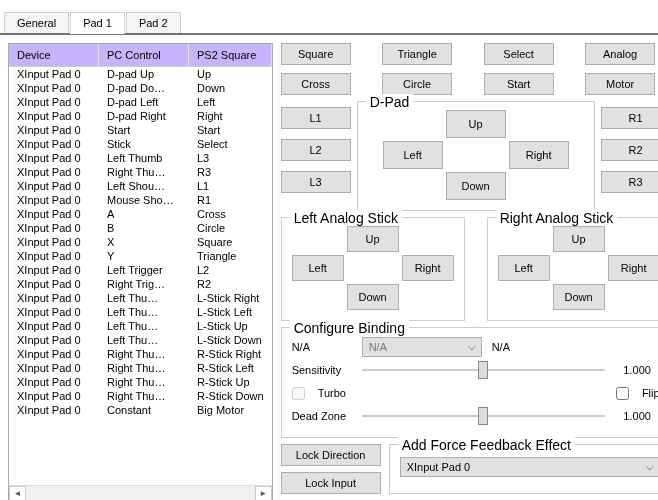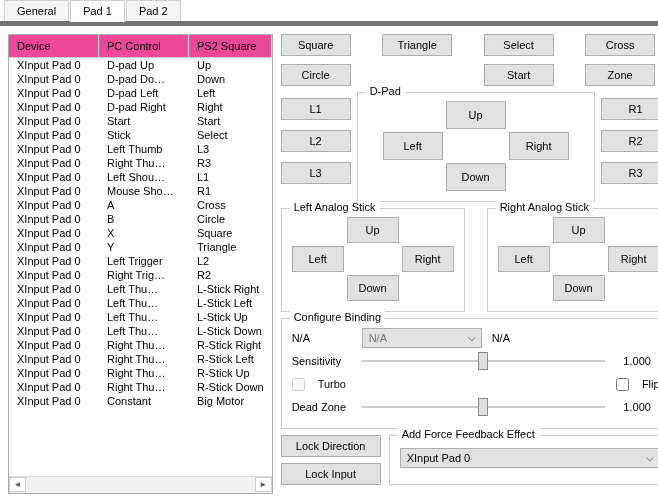--- a/index.html
+++ b/index.html
@@ -1,40 +1,40 @@
 <!DOCTYPE html>
 <html><head>
 <meta charset="utf-8">
 <style>
 *{box-sizing:border-box;font-family:'Segoe UI',Tahoma,sans-serif;font-size:11px;color:#000}
 body{margin:0;background:#fff;width:658px;height:500px;overflow:hidden}
-.tabs{display:flex;border-bottom:5px solid #737373;padding-left:4px;padding-top:0}
+.tabs{display:flex;border-bottom:2px solid #737373;padding-left:4px;padding-top:12px}
 .tab{padding:4px 12px;border:1px solid #d0d0d0;border-bottom:none;background:#f5f5f5;margin-right:1px;cursor:pointer}
 .tab.active{background:#fff;border-bottom:1px solid #fff;margin-bottom:-1px}
 .content{display:flex;padding:8px;gap:8px}
 .left-panel{width:280px;border:1px solid #aaa;display:flex;flex-direction:column;height:460px}
 .table-header{display:flex;border-bottom:1px solid #ccc}
-.table-header div{padding:5px 8px;border-right:1px solid #e0e0e0;background:#ec4899;font-weight:normal}
+.table-header div{padding:5px 8px;border-right:1px solid #e0e0e0;background:#c4b5fd;font-weight:normal}
 .th-device{width:90px}.th-pc{width:90px}.th-ps2{flex:1}
 .table-body{flex:1;overflow-y:auto;overflow-x:hidden}
 .table-row{display:flex}
 .table-row div{padding:1px 8px;white-space:nowrap;overflow:hidden;text-overflow:ellipsis}
 .td-device{width:90px}.td-pc{width:90px}.td-ps2{flex:1}
 .hscroll{height:17px;background:#f0f0f0;border-top:1px solid #ddd;position:relative}
 .hscroll-left,.hscroll-right{position:absolute;width:17px;height:15px;background:#fff;border:1px solid #ccc;top:0;text-align:center;line-height:13px;font-size:8px;color:#555}
 .hscroll-left{left:0}.hscroll-right{right:0}
 .right-panel{flex:1;display:flex;flex-direction:column;gap:6px}
 .btn{background:#e1e1e1;border:1px solid #adadad;padding:0;text-align:center;cursor:pointer;display:flex;align-items:center;justify-content:center}
 .btn.w{width:70px;height:22px}
 .face-grid{display:grid;grid-template-columns:repeat(4,1fr);gap:8px;column-gap:16px}
 .face-grid .col3{grid-column:3}.face-grid .col4{grid-column:4}
 .mid-section{display:flex;gap:6px}
 .lbtns,.rbtns{display:flex;flex-direction:column;gap:10px;padding-top:6px}
 .fieldset{border:1px solid #ccc;padding:8px 10px 10px 10px;position:relative;margin:0}
-.fieldset>.legend{position:absolute;top:-8px;left:8px;background:#fff;padding:0 4px;font-size:11px}
+.fieldset>.legend{position:absolute;top:-8px;left:8px;background:#fff;padding:0 4px;font-size:14px}
 .dpad{flex:1}
 .dpad-grid{display:grid;grid-template-columns:repeat(3,60px);grid-template-rows:repeat(3,28px);gap:3px;justify-content:center}
 .dpad-grid .up{grid-column:2;grid-row:1}.dpad-grid .left{grid-column:1;grid-row:2}.dpad-grid .right{grid-column:3;grid-row:2}.dpad-grid .down{grid-column:2;grid-row:3}
 .analog-section{display:flex;gap:22px}
 .analog-section .fieldset{flex:1}
 .stick-grid{display:grid;grid-template-columns:repeat(3,52px);grid-template-rows:repeat(3,26px);gap:3px;justify-content:center}
 .stick-grid .up{grid-column:2;grid-row:1}.stick-grid .left{grid-column:1;grid-row:2}.stick-grid .right{grid-column:3;grid-row:2}.stick-grid .down{grid-column:2;grid-row:3}
 .config{padding:6px 10px 8px}
 .config-row{display:flex;align-items:center;gap:10px;margin:3px 0}
 .combo{flex:0 0 120px;background:#e1e1e1;border:1px solid #adadad;height:20px;display:flex;align-items:center;padding:0 6px;position:relative;color:#777}
@@ -198,24 +198,25 @@
       <div class="hscroll-left">◄</div>
       <div class="hscroll-right">►</div>
     </div>
   </div>
 
   <div class="right-panel">
     <div class="face-grid">
       <div class="btn w">Square</div>
       <div class="btn w">Triangle</div>
       <div class="btn w col3">Select</div>
+      <div class="btn w col4">Analog</div>
       <div class="btn w">Cross</div>
       <div class="btn w">Circle</div>
       <div class="btn w col3">Start</div>
-      <div class="btn w col4">Zone</div>
+      <div class="btn w col4">Motor</div>
     </div>
 
     <div class="mid-section">
       <div class="lbtns">
         <div class="btn w">L1</div>
         <div class="btn w">L2</div>
         <div class="btn w">L3</div>
       </div>
       <div class="fieldset dpad">
         <div class="legend">D-Pad</div>

